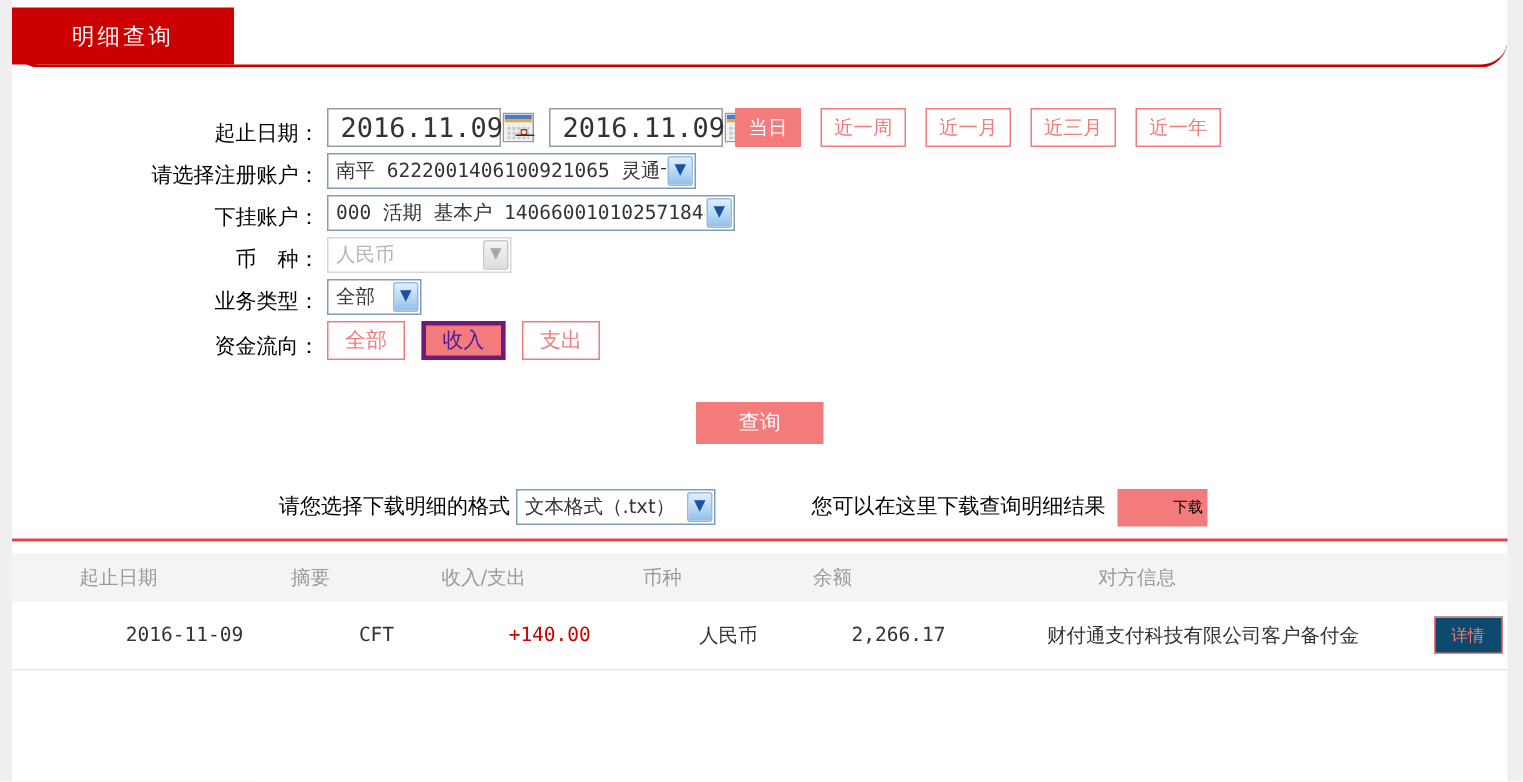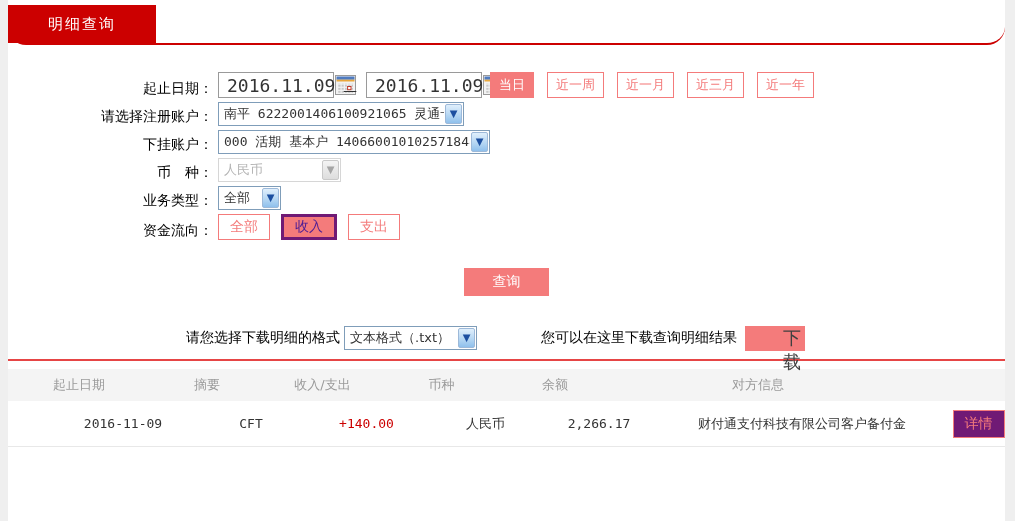--- a/index.html
+++ b/index.html
@@ -79,34 +79,34 @@
   .query-row { margin:28px 0 0; text-align:center; }
   .query-btn {
     width:85px; height:28px; background:#f47b7b; color:#fff; border:none;
     font-size:14px; cursor:pointer; font-family:"DejaVu Sans", sans-serif;
   }
   
   .dl-row { display:flex; align-items:center; margin-top:29px; padding-left:178px; height:26px; }
   .dl-label { margin-right:4px; color:#000; }
   .dl-hint { margin-left:64px; margin-right:8px; color:#000; }
   .dl-btn {
-    width:60px; height:25px; background:#f47b7b; color:#404040; border:none;
-    font-size:18px; cursor:pointer; font-family:"DejaVu Sans", sans-serif;padding-left:34px;
+    width:60px; height:25px; background:#f47b7b; color:#000000; border:none;
+    font-size:10px; cursor:pointer; font-family:"DejaVu Sans", sans-serif;padding-left:34px;
   }
   
   .divider { margin-top:8px; height:2px; background:#e64545; }
   .tgrid { display:grid; grid-template-columns:142px 114px 117px 121px 106px 300px 1fr; align-items:center; }
   .thead { background:#f4f4f4; height:32px; margin-top:8px; color:#9a9a9a; font-size:13px; }
   .thead > div { text-align:center; }
   .trow { height:46px; border-bottom:1px solid #e8e8e8; font-size:13px; color:#333;padding-left:44px; }
   .trow > div { text-align:center; }
   .amount { color:#cc0000; }
   .detail-btn {
-    background:#701a75; color:#f47b7b; border:1px solid #f47b7b;
-    padding:4px 11px; font-size:14px; cursor:pointer;
+    background:#0c4a6e; color:#f47b7b; border:1px solid #f47b7b;
+    padding:4px 11px; font-size:11px; cursor:pointer;
     font-family:"DejaVu Sans", sans-serif;
   }
 </style>
 </head>
 <body>
 
 <div class="panel">
 
   <div class="tabbar">
     <div class="tab">

